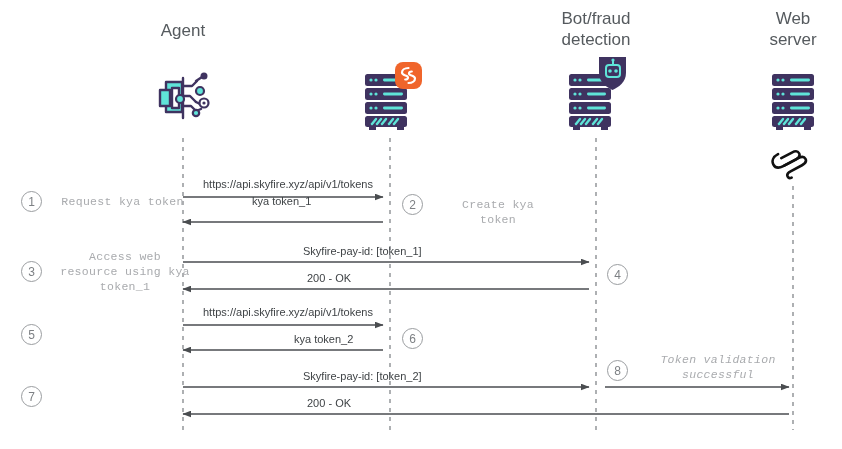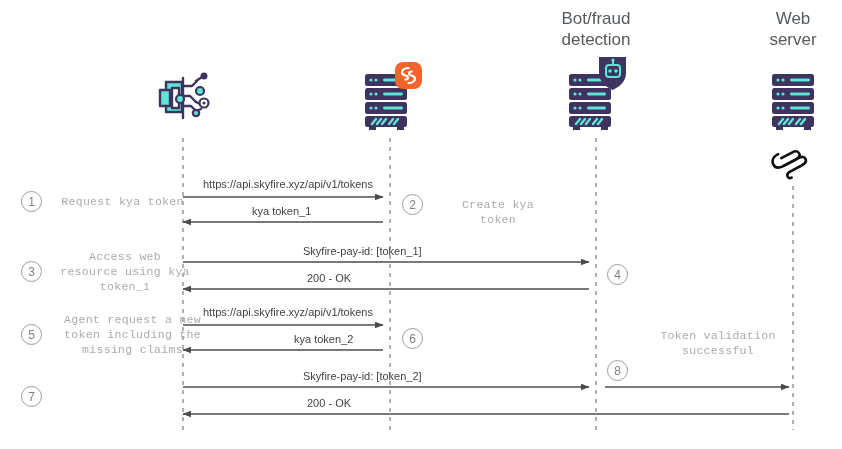--- a/index.html
+++ b/index.html
@@ -34,20 +34,21 @@
     position:absolute;
     font-family:"Liberation Sans", sans-serif;
     font-size:11px;color:#3f4346;white-space:nowrap;
   }
 </style>
 </head>
 <body>
 
 <div id="diagram">
 
+  <div class="hdr" style="left:123px;top:20px;width:120px;">Agent</div>
   <div class="hdr" style="left:536px;top:8px;width:120px;">Bot/fraud
 detection</div>
   <div class="hdr" style="left:738px;top:8px;width:110px;">Web
 server</div>
 
   <div class="icon" style="left:152px;top:66px;">
     <svg width="62" height="62" viewBox="0 0 62 62">
       <g fill="none" stroke="#3f3360" stroke-width="2.4" stroke-linejoin="round" stroke-linecap="round">
         <path d="M14 16 h16 v30 h-16 z" fill="#5fe4d8" stroke="#3f3360"></path>
         <path d="M8 24 h10 v16 h-10 z" fill="#5fe4d8" stroke="#3f3360"></path>
@@ -201,21 +202,21 @@
       <line x1="589" y1="289" x2="183" y2="289" marker-end="url(#ahl)"></line>
       <line x1="183" y1="325" x2="383" y2="325" marker-end="url(#ah)"></line>
       <line x1="383" y1="350" x2="183" y2="350" marker-end="url(#ahl)"></line>
       <line x1="183" y1="387" x2="589" y2="387" marker-end="url(#ah)"></line>
       <line x1="605" y1="387" x2="789" y2="387" marker-end="url(#ah)"></line>
       <line x1="789" y1="414" x2="183" y2="414" marker-end="url(#ahl)"></line>
     </g>
   </svg>
 
   <div class="msglbl" style="left:203px;top:178px;">https://api.skyfire.xyz/api/v1/tokens</div>
-  <div class="msglbl" style="left:252px;top:205px;">kya token_1</div>
+  <div class="msglbl" style="left:252px;top:195px;">kya token_1</div>
   <div class="msglbl" style="left:303px;top:245px;">Skyfire-pay-id: [token_1]</div>
   <div class="msglbl" style="left:307px;top:272px;">200 - OK</div>
   <div class="msglbl" style="left:203px;top:306px;">https://api.skyfire.xyz/api/v1/tokens</div>
   <div class="msglbl" style="left:252px;top:333px;padding-left:42px;">kya token_2</div>
   <div class="msglbl" style="left:303px;top:370px;">Skyfire-pay-id: [token_2]</div>
   <div class="msglbl" style="left:307px;top:397px;">200 - OK</div>
 
   <div class="stepnum" style="left:21px;top:191px;">1</div>
   <div class="steptxt" style="left:55px;top:194px;width:135px;">Request kya token</div>
 
@@ -224,25 +225,22 @@
 token</div>
 
   <div class="stepnum" style="left:21px;top:261px;">3</div>
   <div class="steptxt" style="left:55px;top:249px;width:140px;">Access web
 resource using kya
 token_1</div>
 
   <div class="stepnum" style="left:607px;top:264px;">4</div>
 
   <div class="stepnum" style="left:21px;top:324px;">5</div>
-  <div class="steptxt" style="left:55px;top:312px;width:155px;">Agent request a new
-token including the
-missing claims</div>
 
   <div class="stepnum" style="left:402px;top:328px;">6</div>
 
   <div class="stepnum" style="left:21px;top:386px;">7</div>
 
   <div class="stepnum" style="left:607px;top:360px;">8</div>
-  <div class="steptxt" style="left:638px;top:328px;width:160px;">Token validation
+  <div class="steptxt" style="left:638px;top:352px;width:160px;font-style:italic;">Token validation
 successful</div>
 
 </div>
 
 </body></html>

